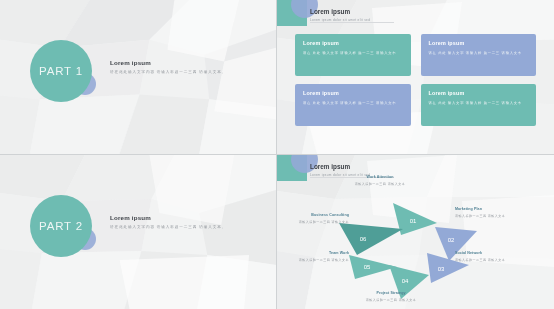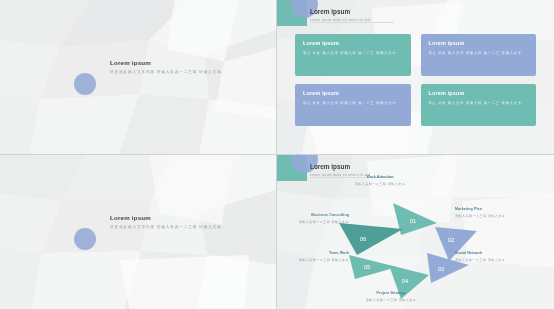--- a/index.html
+++ b/index.html
@@ -73,20 +73,23 @@
       <polygon points="150,40 205,55 210,100 140,95" fill="#f1f2f2"></polygon>
       <polygon points="205,55 277,30 277,108 210,100" fill="#eaebec"></polygon>
       <polygon points="0,96 40,100 30,155 0,155" fill="#eeefef"></polygon>
       <polygon points="40,100 140,95 120,155 30,155" fill="#f3f4f4"></polygon>
       <polygon points="140,95 210,100 200,155 120,155" fill="#ebecec"></polygon>
       <polygon points="210,100 277,108 277,155 200,155" fill="#f5f6f6"></polygon>
       <polygon points="175,0 240,0 225,62 168,50" fill="#fbfbfb" opacity=".75"></polygon>
       <polygon points="225,62 277,48 277,120 215,112" fill="#fdfdfd" opacity=".6"></polygon>
     </svg>
     <div class="pdot"></div>
+    <div class="pcircle">
+      <span>PART 1</span>
+    </div>
     <div class="ptext">
       <div class="h">Lorem ipsum</div>
       <div class="s">请在此处输入文字内容 请输入标题一二三四 请输入文本。</div>
     </div>
   </div>
 
   <div class="slide c2 r1">
     <svg class="poly" viewBox="0 0 277 155" preserveAspectRatio="none">
       <rect width="277" height="155" fill="#f4f5f5"></rect>
       <polygon points="0,0 80,0 55,45 0,38" fill="#ebecec"></polygon>
@@ -140,20 +143,23 @@
       <polygon points="152,44 200,58 208,100 142,96" fill="#f2f3f3"></polygon>
       <polygon points="200,58 277,35 277,110 208,100" fill="#eaebeb"></polygon>
       <polygon points="0,94 42,98 32,154 0,154" fill="#eeefef"></polygon>
       <polygon points="42,98 142,96 125,154 32,154" fill="#f4f5f5"></polygon>
       <polygon points="142,96 208,100 198,154 125,154" fill="#ebecec"></polygon>
       <polygon points="208,100 277,110 277,154 198,154" fill="#f6f7f7"></polygon>
       <polygon points="150,0 235,0 222,70 160,58" fill="#fbfbfb" opacity=".7"></polygon>
       <polygon points="120,105 250,100 245,154 130,154" fill="#fdfdfd" opacity=".7"></polygon>
     </svg>
     <div class="pdot"></div>
+    <div class="pcircle">
+      <span>PART 2</span>
+    </div>
     <div class="ptext">
       <div class="h">Lorem ipsum</div>
       <div class="s">请在此处输入文字内容 请输入标题一二三四 请输入文本。</div>
     </div>
   </div>
 
   <div class="slide c2 r2">
     <svg class="poly" viewBox="0 0 277 154" preserveAspectRatio="none">
       <rect width="277" height="154" fill="#f4f5f5"></rect>
       <polygon points="0,0 78,0 58,44 0,36" fill="#eaebeb"></polygon>

